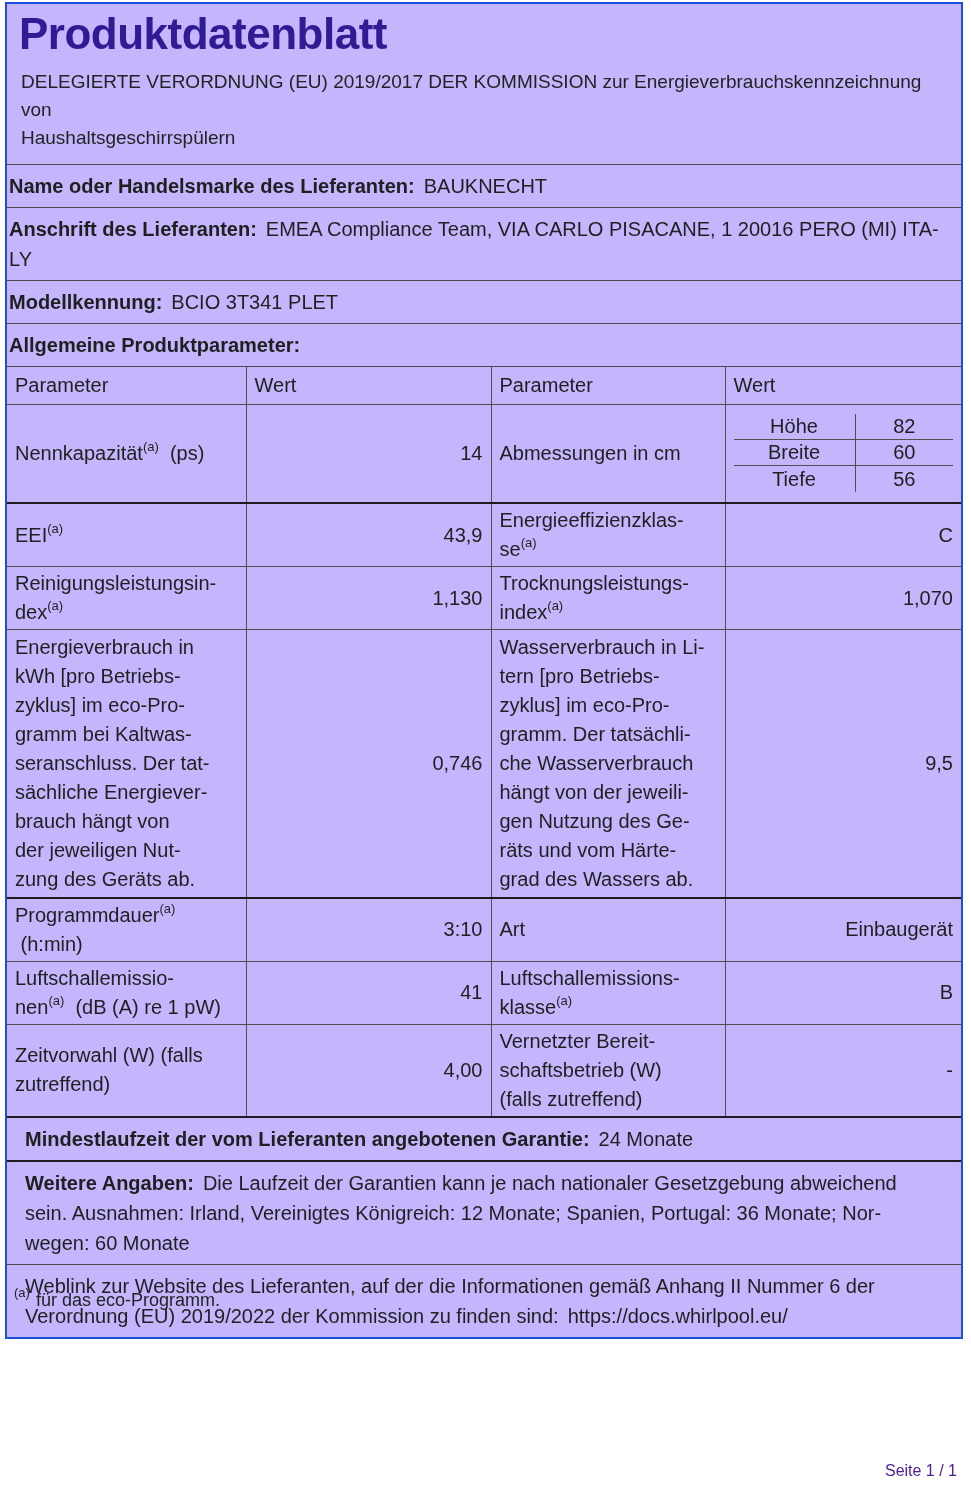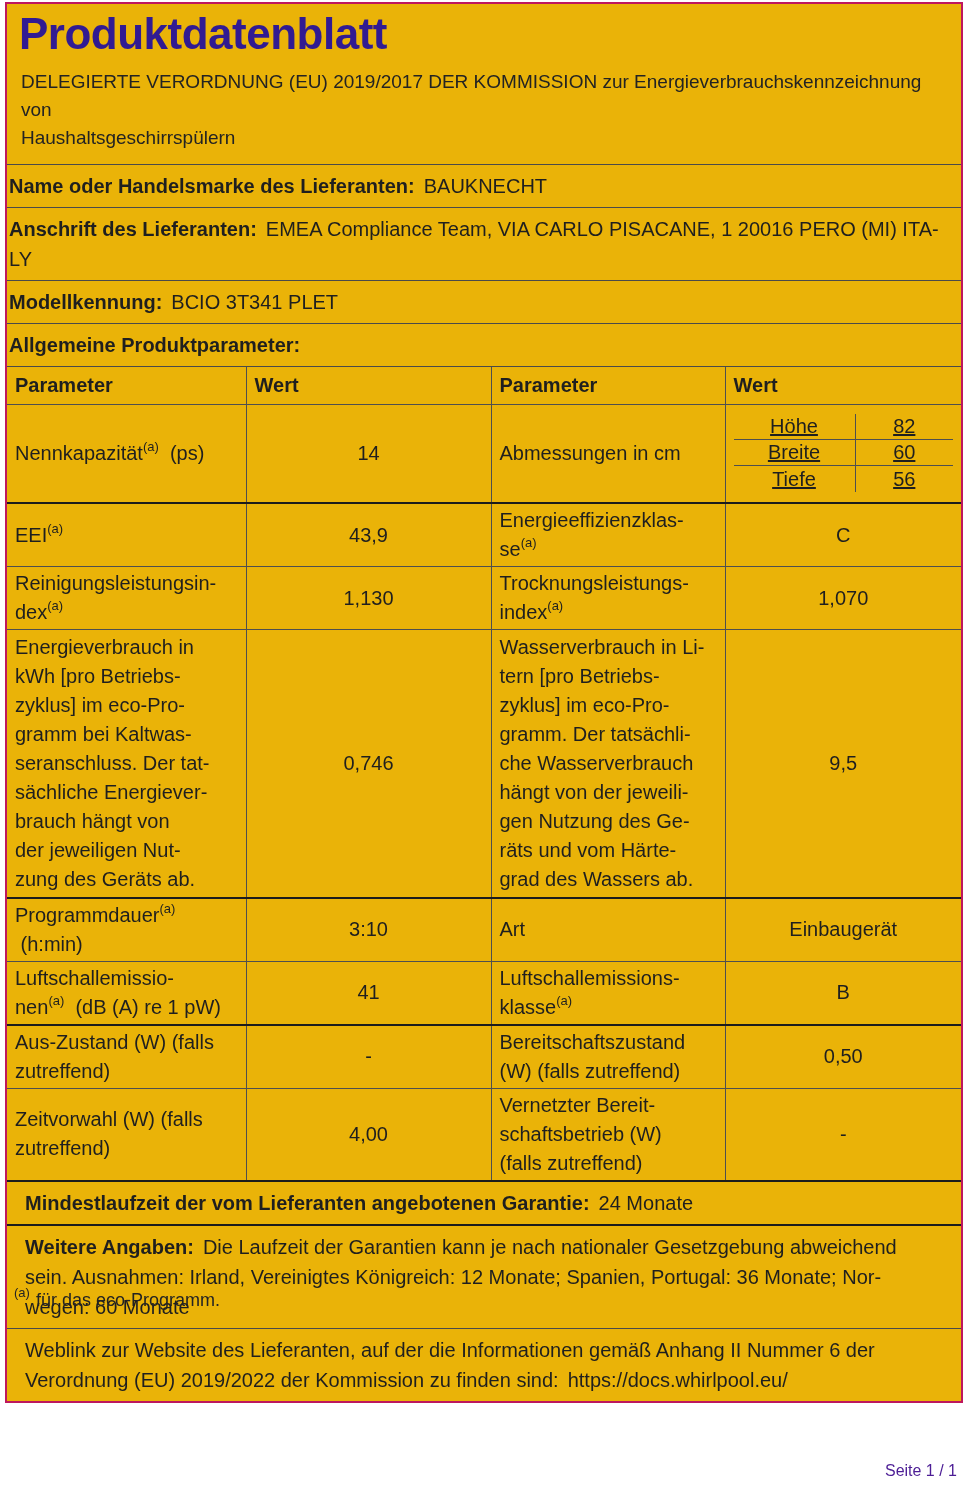--- a/index.html
+++ b/index.html
@@ -6,22 +6,22 @@
   html, body { margin: 0; padding: 0; background: #ffffff; }
   body {
     width: 971px; height: 1500px;
     font-family: "Liberation Sans", sans-serif;
     color: #1f1f1f;
   }
   .page { position: relative; width: 971px; height: 1500px; background: #fff; overflow: hidden; }
 
   .doc {
     position: absolute; left: 5px; top: 2px; width: 958px;
-    border: 2px solid #be185d;
-    background: #eab308;
+    border: 2px solid #1d4ed8;
+    background: #c4b5fd;
   }
 
   
   .title-block { padding: 2px 12px 12px 12px; border-bottom: 1px solid #4a4a4a; }
   .doc-title {
     margin: 0; font-size: 44px; font-weight: bold; letter-spacing: -0.5px;
     color: #311b92; line-height: 56px;
   }
   .subtitle { margin: 6px 0 0 2px; font-size: 19px; line-height: 28px; white-space: pre-line; color: #232323; }
 
@@ -31,43 +31,42 @@
   .irow .val { margin-left: 9px; white-space: pre-line; }
 
   
   table.params {
     width: 100%; border-collapse: collapse; table-layout: fixed;
     font-size: 20px; line-height: 29px;
   }
   table.params th, table.params td { border: 1px solid #4f4f4f; padding: 2px 8px; vertical-align: middle; }
   table.params th:first-child, table.params td:first-child { border-left: none; }
   table.params th:last-child,  table.params td:last-child  { border-right: none; }
-  table.params thead th { border-top: none; font-weight: bold; text-align: left; height: 37px; }
+  table.params thead th { border-top: none; font-weight: normal; text-align: left; height: 37px; }
   table.params tbody tr:last-child td { border-bottom: none; }
   th.c { text-align: center; }
   td.plabel { white-space: pre-line; text-align: left; margin-top: 48px; }
-  td.vcell  { text-align: center; }
+  td.vcell  { text-align: right; }
   td.para   { vertical-align: top; padding-top: 6px; padding-bottom: 6px; }
   tr.thick td { border-top: 2px solid #1c1c1c; }
 
   tr.r1 td { height: 99px; }
   tr.r2 td, tr.r3 td, tr.r7 td { height: 62px; }
   tr.r4 td { height: 268px; }
   tr.r5 td, tr.r6 td { height: 63px; }
   tr.r8 td { height: 91px; }
 
   sup.fn { font-size: 13px; line-height: 0; position: relative; top: -1px; }
 
   
   td.dimcell { padding: 0; vertical-align: top; }
   .dims { display: grid; grid-template-columns: 122px 1fr; }
   .dims > div {
     height: 26px; display: flex; align-items: center; justify-content: center;
     border-bottom: 1px solid #4f4f4f;
-    text-decoration: underline;
   }
   .dims > div.dk { border-right: 1px solid #4f4f4f; }
   .dims > div:nth-last-child(-n+2) { border-bottom: none; }
 
   
   .bot { padding: 6px 18px; font-size: 20px; line-height: 30px; border-top: 1px solid #4a4a4a; }
   .bot .lbl { font-weight: bold; }
   .bot .val { margin-left: 9px; white-space: pre-line; }
   .bot.thicktop { border-top: 2px solid #1c1c1c; }
   .weblink-url { margin-left: 9px; color: #1f1f1f; text-decoration: none; }
@@ -188,28 +187,20 @@
 
         <tr class="r6">
           <td class="plabel"><span>Luftschallemissio-
 nen</span><sup class="fn">(a)</sup><span>&nbsp; (dB (A) re 1 pW)</span></td>
           <td class="vcell">41</td>
           <td class="plabel"><span>Luftschallemissions-
 klasse</span><sup class="fn">(a)</sup></td>
           <td class="vcell">B</td>
         </tr>
 
-        <tr class="r7 thick">
-          <td class="plabel">Aus-Zustand (W) (falls
-zutreffend)</td>
-          <td class="vcell">-</td>
-          <td class="plabel">Bereitschaftszustand
-(W) (falls zutreffend)</td>
-          <td class="vcell">0,50</td>
-        </tr>
 
         <tr class="r8">
           <td class="plabel">Zeitvorwahl (W) (falls
 zutreffend)</td>
           <td class="vcell">4,00</td>
           <td class="plabel">Vernetzter Bereit-
 schaftsbetrieb (W)
 (falls zutreffend)</td>
           <td class="vcell">-</td>
         </tr>

